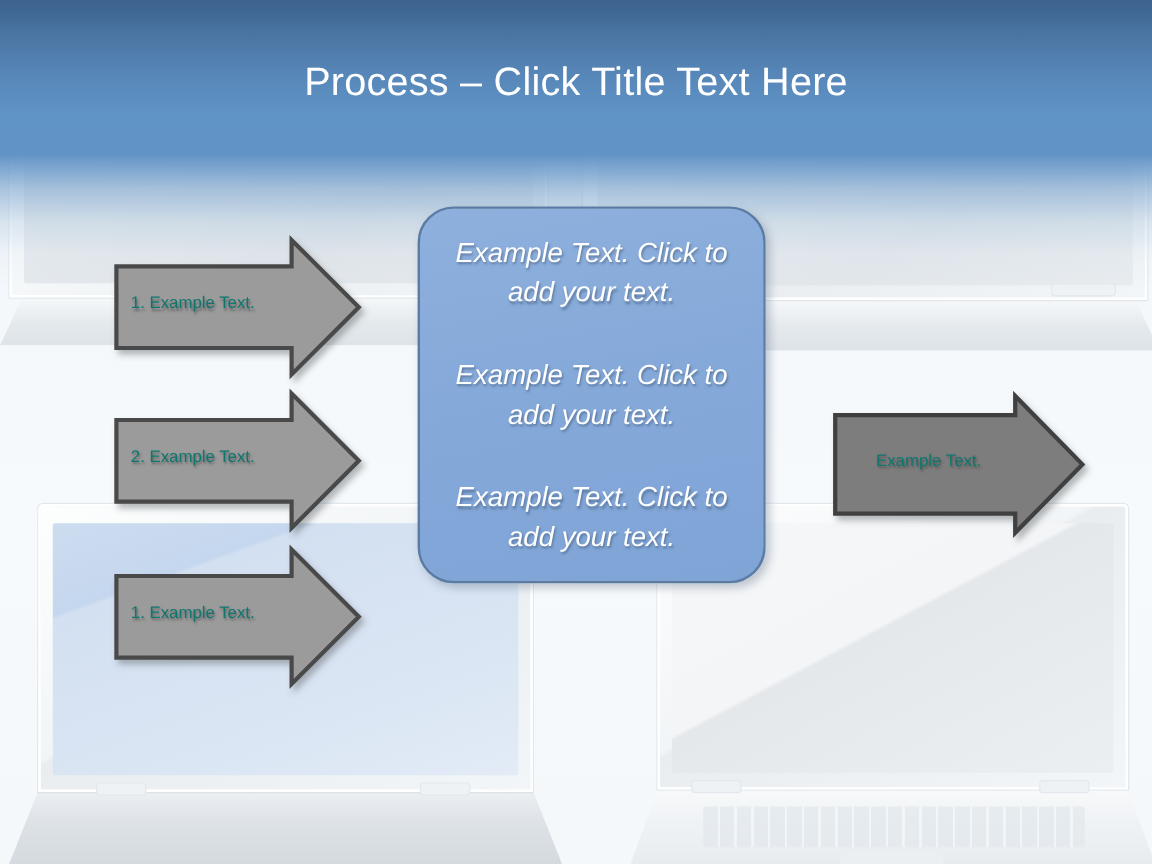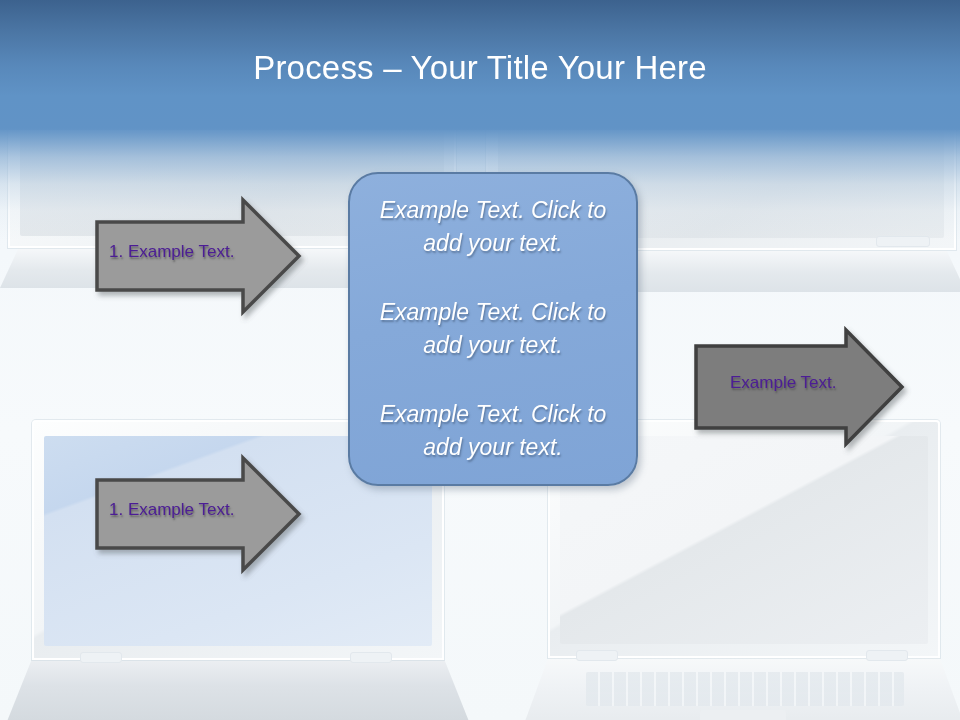--- a/index.html
+++ b/index.html
@@ -195,22 +195,22 @@
   }
   .center-para + .center-para { margin-top: 36px; }
 
   
   .arrow {
     position: absolute;
   }
   .arrow svg { display: block; overflow: visible; }
   .arrow .arrow-label {
     position: absolute;
-    color: #4c1d95;
-    font-size: 17px;
+    color: #0f766e;
+    font-size: 14px;
     line-height: 20px;
     white-space: nowrap;
     text-shadow: 1px 2px 2px rgba(60,60,60,0.6);
     pointer-events: none;
   }
 
   #arrow-1 { left: 95px; top: 196px; }
   #arrow-2 { left: 95px; top: 324px; }
   #arrow-3 { left: 95px; top: 454px; }
   #arrow-1 .arrow-label,
@@ -258,35 +258,46 @@
     <div class="lid">
       <div class="screen"></div>
     </div>
     <div class="hinge h1"></div>
     <div class="hinge h2"></div>
   </div>
 
   <div id="header-band"></div>
   <div id="header-fade"></div>
   <div id="slide-title">
-    <span class="t-bold">Process</span><span class="t-rest"> – Your Title Your Here</span>
+    <span class="t-bold">Process</span><span class="t-rest"> – Click Title Text Here</span>
   </div>
 
   <div class="arrow" id="arrow-1">
     <svg width="208" height="120" viewBox="0 0 208 120">
       <defs>
         <filter id="shA1" x="-20%" y="-20%" width="160%" height="160%">
           <feDropShadow dx="3" dy="4" stdDeviation="2.5" flood-color="#5b6166" flood-opacity="0.45"></feDropShadow>
         </filter>
       </defs>
       <polygon points="2,26 148,26 148,4 204,60 148,116 148,94 2,94" fill="#9b9b9b" stroke="#4a4a4a" stroke-width="3.5" stroke-linejoin="miter" filter="url(#shA1)"></polygon>
     </svg>
     <div class="arrow-label">1. Example Text.</div>
   </div>
 
+  <div class="arrow" id="arrow-2">
+    <svg width="208" height="120" viewBox="0 0 208 120">
+      <defs>
+        <filter id="shA2" x="-20%" y="-20%" width="160%" height="160%">
+          <feDropShadow dx="3" dy="4" stdDeviation="2.5" flood-color="#5b6166" flood-opacity="0.45"></feDropShadow>
+        </filter>
+      </defs>
+      <polygon points="2,26 148,26 148,4 204,60 148,116 148,94 2,94" fill="#9b9b9b" stroke="#4a4a4a" stroke-width="3.5" stroke-linejoin="miter" filter="url(#shA2)"></polygon>
+    </svg>
+    <div class="arrow-label">2. Example Text.</div>
+  </div>
 
   <div class="arrow" id="arrow-3">
     <svg width="208" height="120" viewBox="0 0 208 120">
       <defs>
         <filter id="shA3" x="-20%" y="-20%" width="160%" height="160%">
           <feDropShadow dx="3" dy="4" stdDeviation="2.5" flood-color="#5b6166" flood-opacity="0.45"></feDropShadow>
         </filter>
       </defs>
       <polygon points="2,26 148,26 148,4 204,60 148,116 148,94 2,94" fill="#9b9b9b" stroke="#4a4a4a" stroke-width="3.5" stroke-linejoin="miter" filter="url(#shA3)"></polygon>
     </svg>

